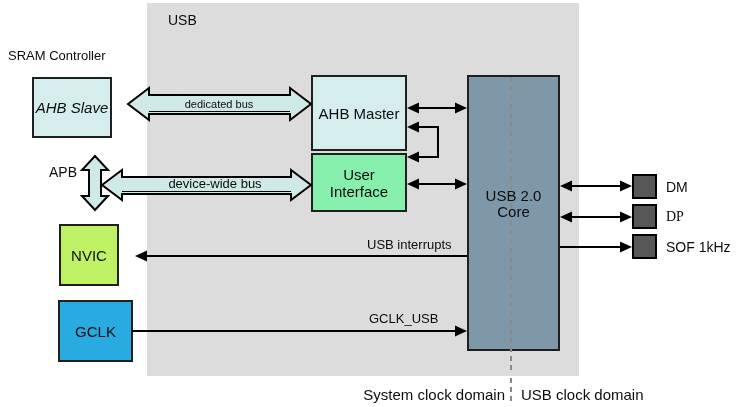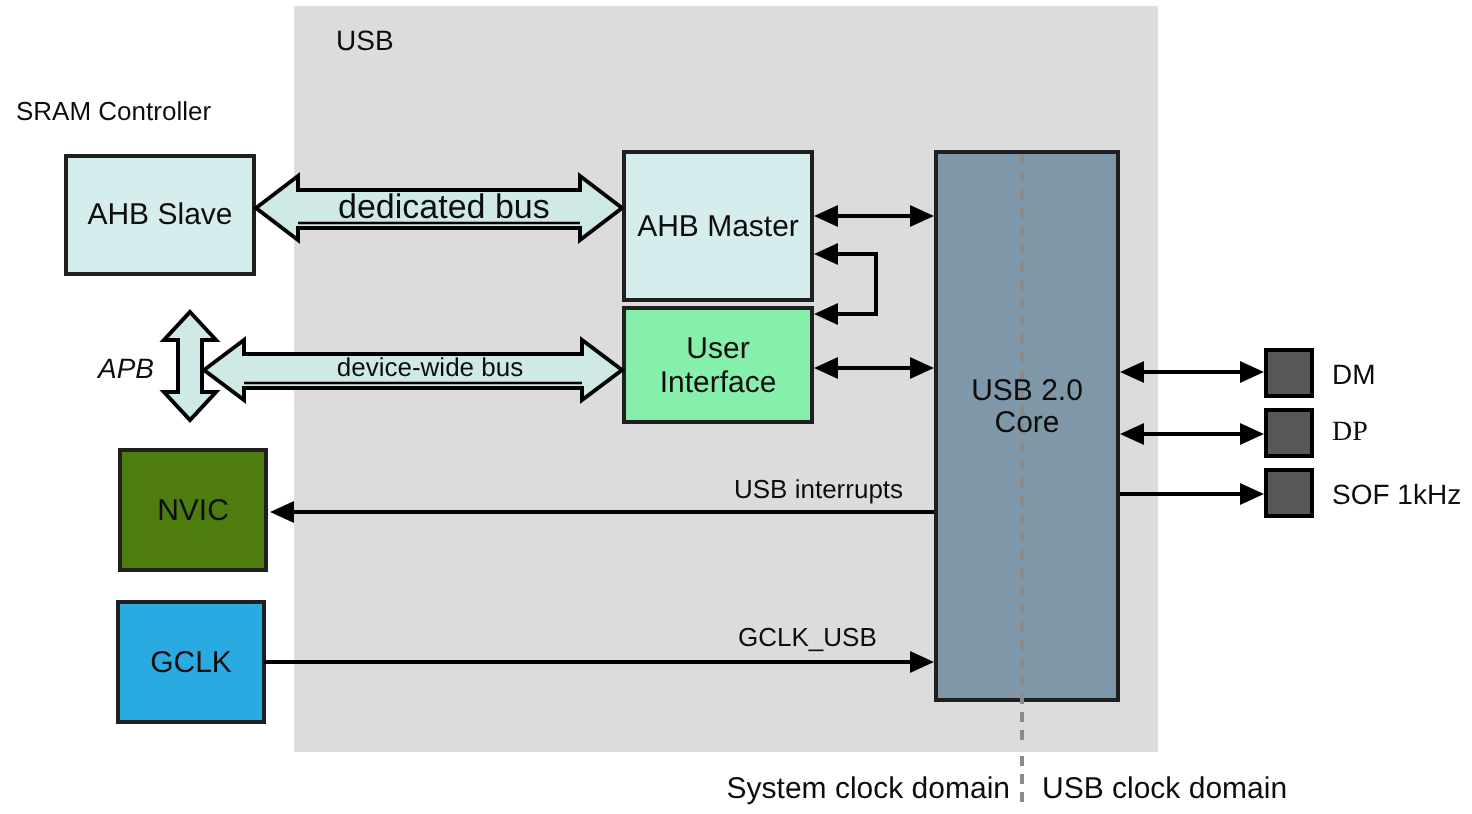--- a/index.html
+++ b/index.html
@@ -8,38 +8,38 @@
     font-family:"Liberation Sans", sans-serif; color:#111; overflow:hidden;
   }
   .abs { position:absolute; box-sizing:border-box; }
   .block {
     position:absolute; box-sizing:border-box; border:2px solid #1f1f1f;
     display:flex; align-items:center; justify-content:center;
     text-align:center; font-size:15px; line-height:17px; color:#0d0d0d;
   }
   #usb-box   { left:147px; top:3px;   width:432px; height:373px; background:#dcdcdc; z-index:1; }
   #sram-box  { left:3px;   top:47px;  width:125px; height:91px;  background:#ffffff; z-index:2; }
-  #ahb-slave { left:32px;  top:77px;  width:96px;  height:61px;  background:#d6edee; z-index:3; }
+  #ahb-slave { left:32px;  top:77px;  width:80px;  height:61px;  background:#d6edee; z-index:3;font-style:italic; }
   #ahb-master{ left:311px; top:75px;  width:96px;  height:76px;  background:#d6edee; z-index:3; }
   #user-if   { left:311px; top:153px; width:96px;  height:59px;  background:#86efac; z-index:3; }
   #usb-core  { left:467px; top:75px;  width:93px;  height:276px; background:#7e98aa; z-index:3; }
-  #nvic      { left:59px;  top:224px; width:75px;  height:62px;  background:#4d7c0f; z-index:3; }
+  #nvic      { left:59px;  top:224px; width:60px;  height:62px;  background:#bef264; z-index:3; }
   #gclk      { left:58px;  top:300px; width:75px;  height:62px;  background:#29abe2; z-index:3; }
   .pad       { position:absolute; box-sizing:border-box; width:25px; height:25px;
                background:#575757; border:2px solid #000; z-index:3; }
   #pad-dm  { left:632px; top:174px; }
   #pad-dp  { left:632px; top:204px; }
   #pad-sof { left:632px; top:234px; }
   #wires { position:absolute; left:0; top:0; width:736px; height:407px; z-index:5; pointer-events:none; }
   .lbl { position:absolute; z-index:6; white-space:nowrap; color:#0d0d0d; }
   #usb-title      { left:168px; top:12px;  font-size:14px; }
   #sram-label     { left:8px;   top:48px;  font-size:13px; }
-  #dedicated-lbl  { left:169px; top:97px;  width:100px; text-align:center; font-size:17px; line-height:14px; }
+  #dedicated-lbl  { left:169px; top:97px;  width:100px; text-align:center; font-size:11px; line-height:14px; }
   #devicewide-lbl { left:165px; top:177px; width:100px; text-align:center; font-size:13px; line-height:14px; }
-  #apb-lbl        { left:49px;  top:176px; font-size:14px;font-style:italic; }
+  #apb-lbl        { left:49px;  top:164px; font-size:14px; }
   #usbint-lbl     { left:367px; top:237px; font-size:13px; }
   #gclkusb-lbl    { left:369px; top:311px; font-size:13px; }
   #core-lbl       { left:467px; top:188px; width:93px; text-align:center; font-size:15px; line-height:16px; }
   #dm-lbl  { left:666px; top:179px; font-size:14px; }
   #dp-lbl  { left:666px; top:209px; font-size:14px;font-family:Liberation Serif, serif; }
   #sof-lbl { left:666px; top:239px; font-size:14px; }
   #sysdom-lbl { left:330px; top:386px; width:175px; text-align:right; font-size:15px; }
   #usbdom-lbl { left:521px; top:386px; font-size:15px; }
 </style>
 </head>

